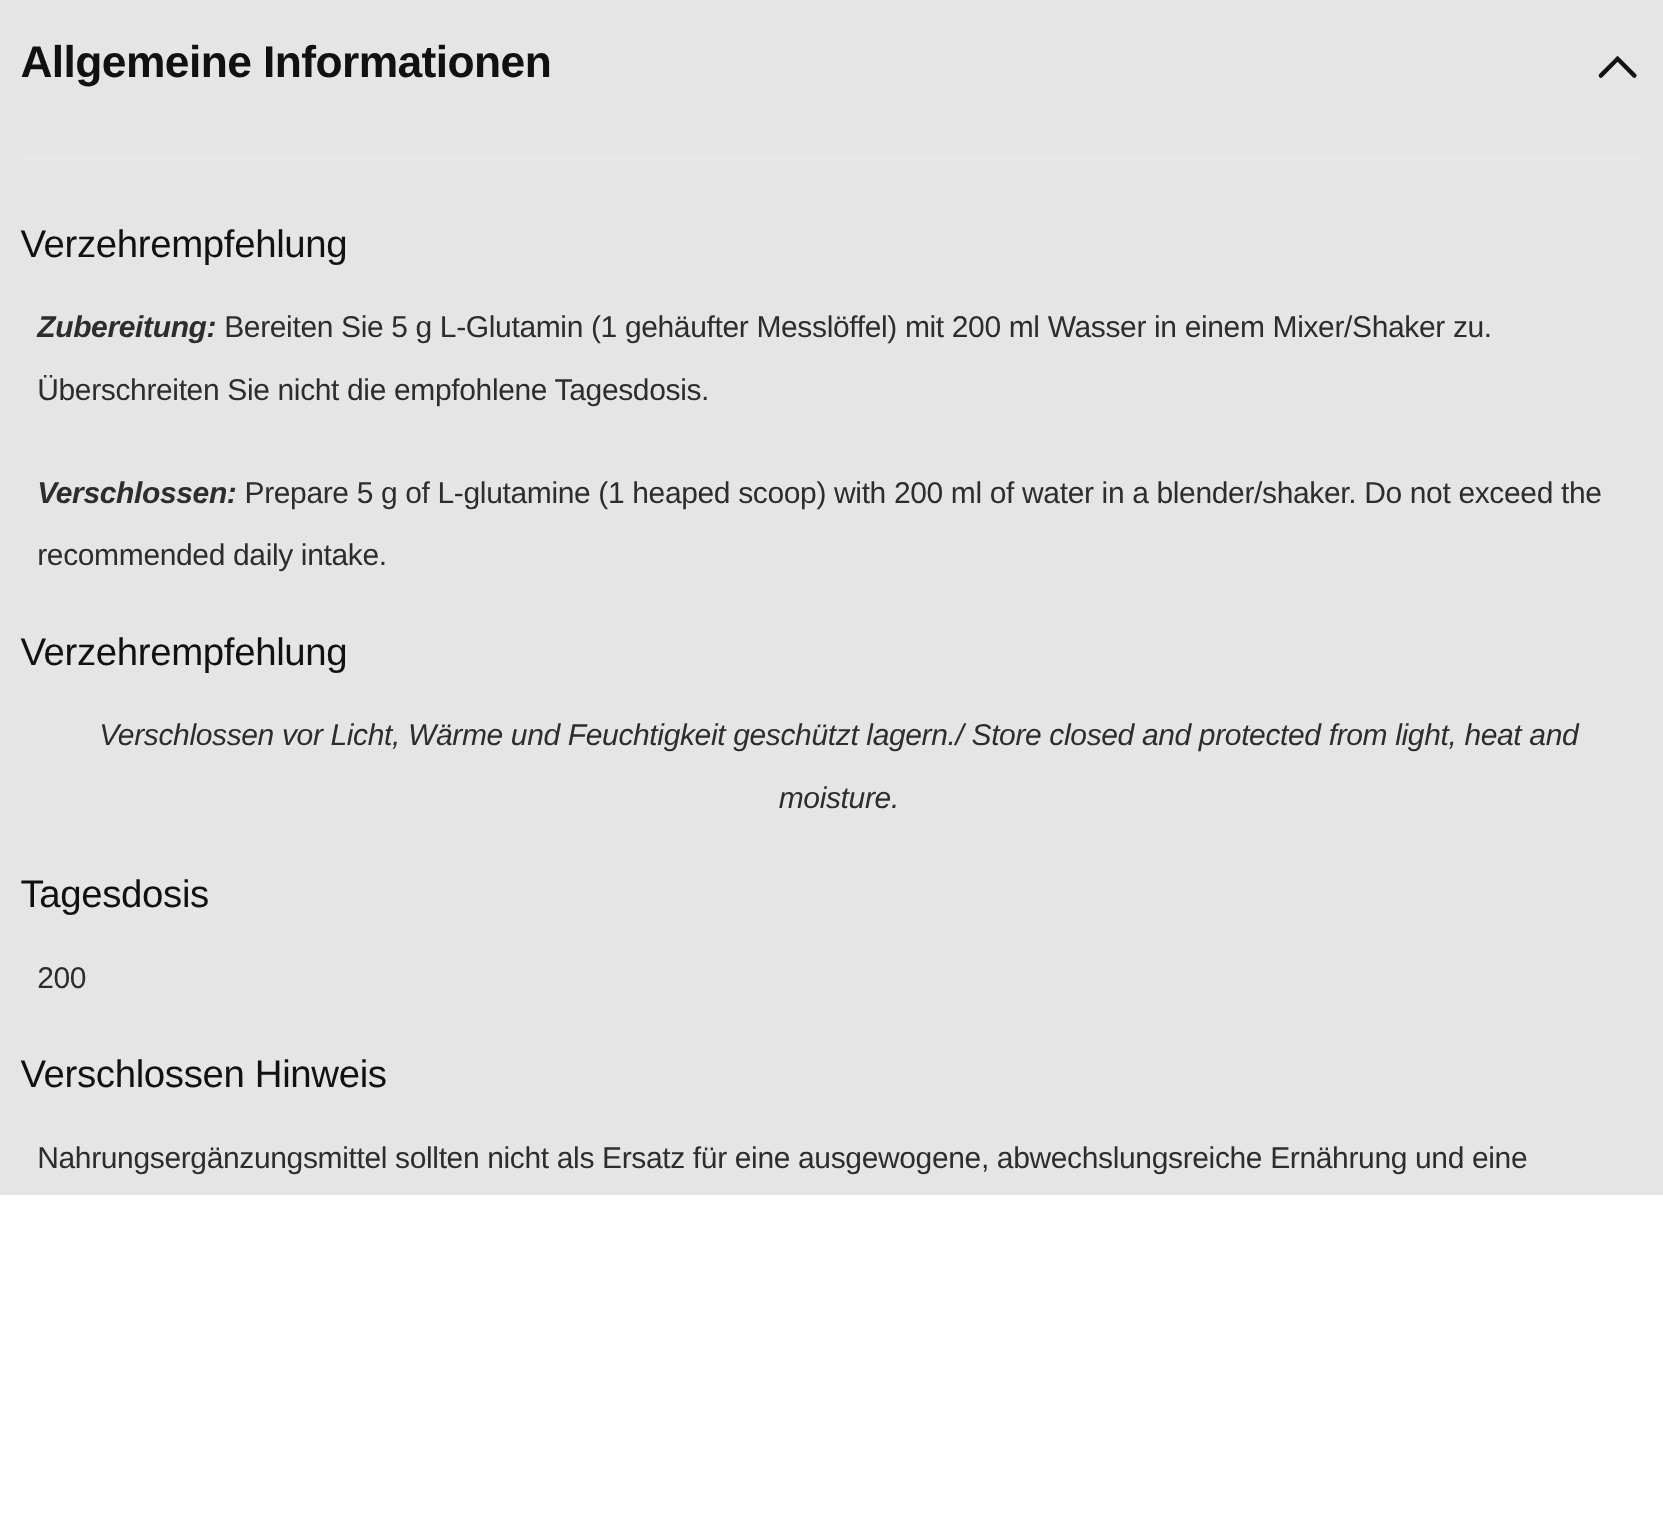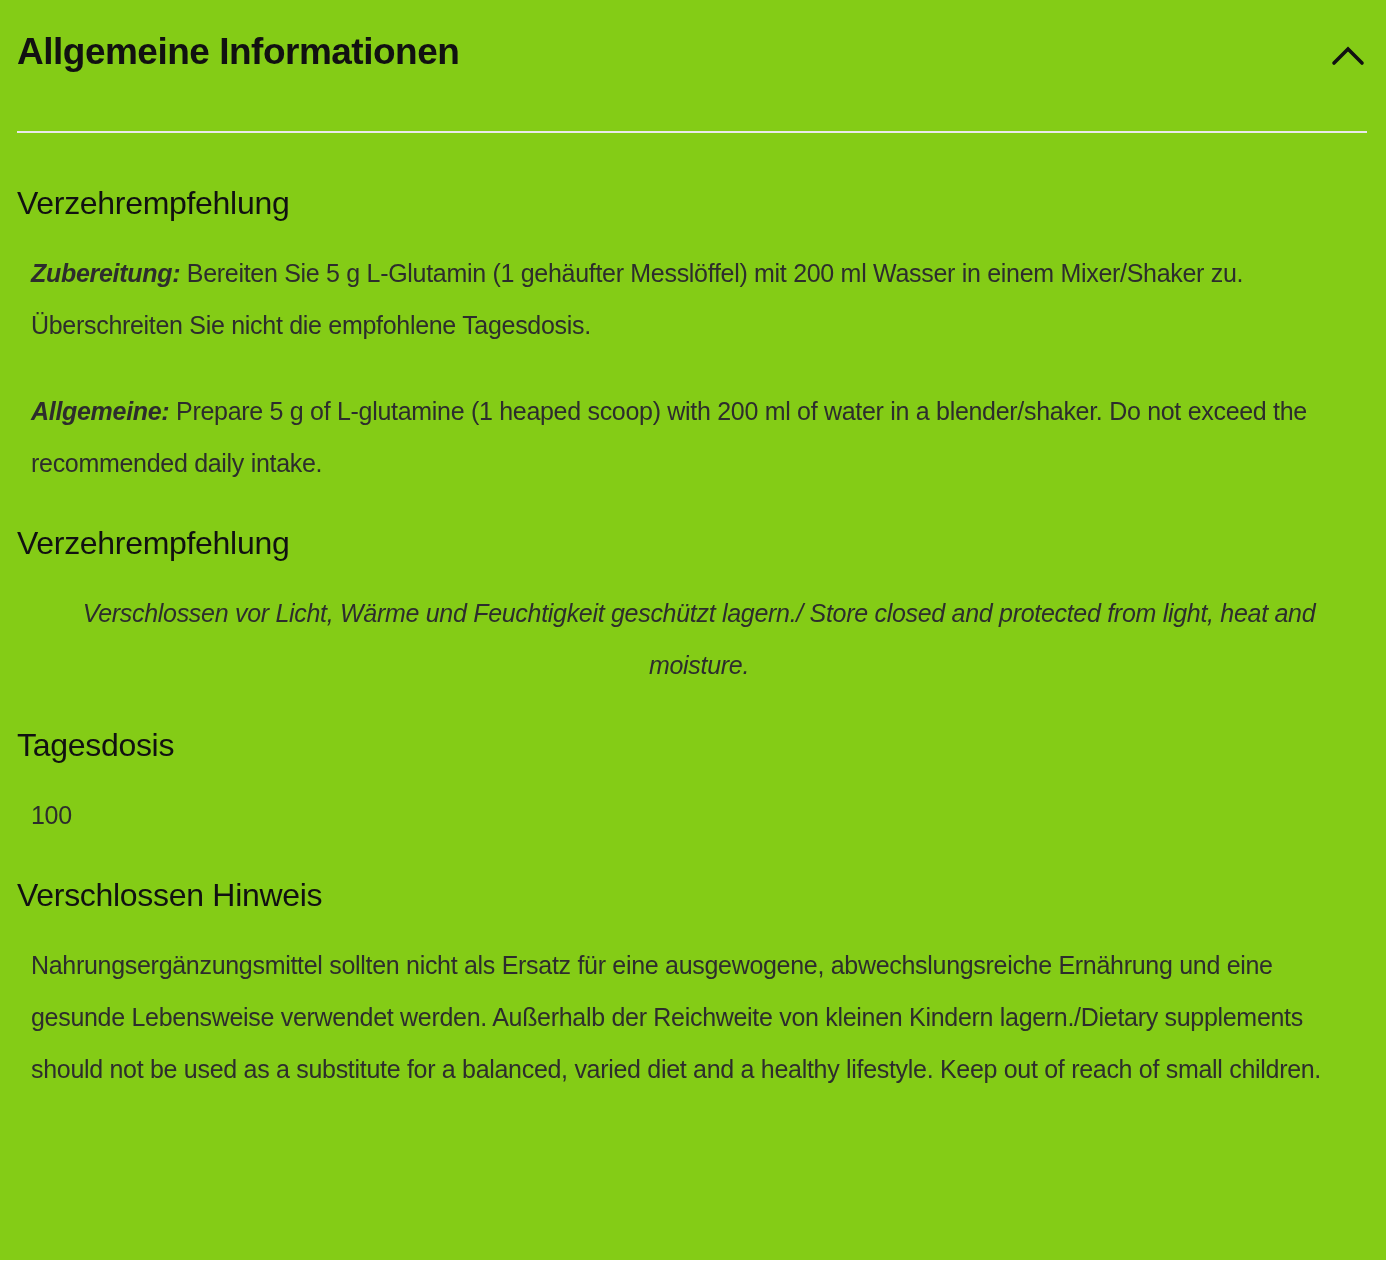--- a/index.html
+++ b/index.html
@@ -5,25 +5,25 @@
   html, body {
     margin: 0;
     padding: 0;
     background: #ffffff;
     font-family: "Liberation Sans", "DejaVu Sans", sans-serif;
     color: #2d2d2d;
   }
   .panel {
     position: relative;
     width: 1386px;
-    height: 1260px;
+    height: 996px;
     box-sizing: border-box;
     padding: 30px 19px 0 17px;
     overflow: hidden;
-    background: #84cc16;
+    background: #e5e5e5;
   }
   .panel-header {
     display: flex;
     align-items: flex-start;
     justify-content: space-between;
   }
   h2.panel-title {
     margin: 0;
     font-size: 37px;
     line-height: 44px;
@@ -86,31 +86,31 @@
     </button>
   </header>
 
   <hr class="divider">
 
   <div class="sections">
 
     <section>
       <h3 class="sub-heading">Verzehrempfehlung</h3>
       <p class="body-text"><span class="lead">Zubereitung:</span><span> Bereiten Sie 5 g L-Glutamin (1 gehäufter Messlöffel) mit 200 ml Wasser in einem Mixer/Shaker zu. Überschreiten Sie nicht die empfohlene Tagesdosis.</span></p>
-      <p class="body-text"><span class="lead">Allgemeine:</span><span> Prepare 5 g of L-glutamine (1 heaped scoop) with 200 ml of water in a blender/shaker. Do not exceed the recommended daily intake.</span></p>
+      <p class="body-text"><span class="lead">Verschlossen:</span><span> Prepare 5 g of L-glutamine (1 heaped scoop) with 200 ml of water in a blender/shaker. Do not exceed the recommended daily intake.</span></p>
     </section>
 
     <section>
       <h3 class="sub-heading">Verzehrempfehlung</h3>
       <p class="body-text italic">Verschlossen vor Licht, Wärme und Feuchtigkeit geschützt lagern./ Store closed and protected from light, heat and moisture.</p>
     </section>
 
     <section>
       <h3 class="sub-heading">Tagesdosis</h3>
-      <p class="body-text">100</p>
+      <p class="body-text">200</p>
     </section>
 
     <section>
       <h3 class="sub-heading">Verschlossen Hinweis</h3>
       <p class="body-text">Nahrungsergänzungsmittel sollten nicht als Ersatz für eine ausgewogene, abwechslungsreiche Ernährung und eine gesunde Lebensweise verwendet werden. Außerhalb der Reichweite von kleinen Kindern lagern./Dietary supplements should not be used as a substitute for a balanced, varied diet and a healthy lifestyle. Keep out of reach of small children.</p>
     </section>
 
   </div>
 </div>
 

